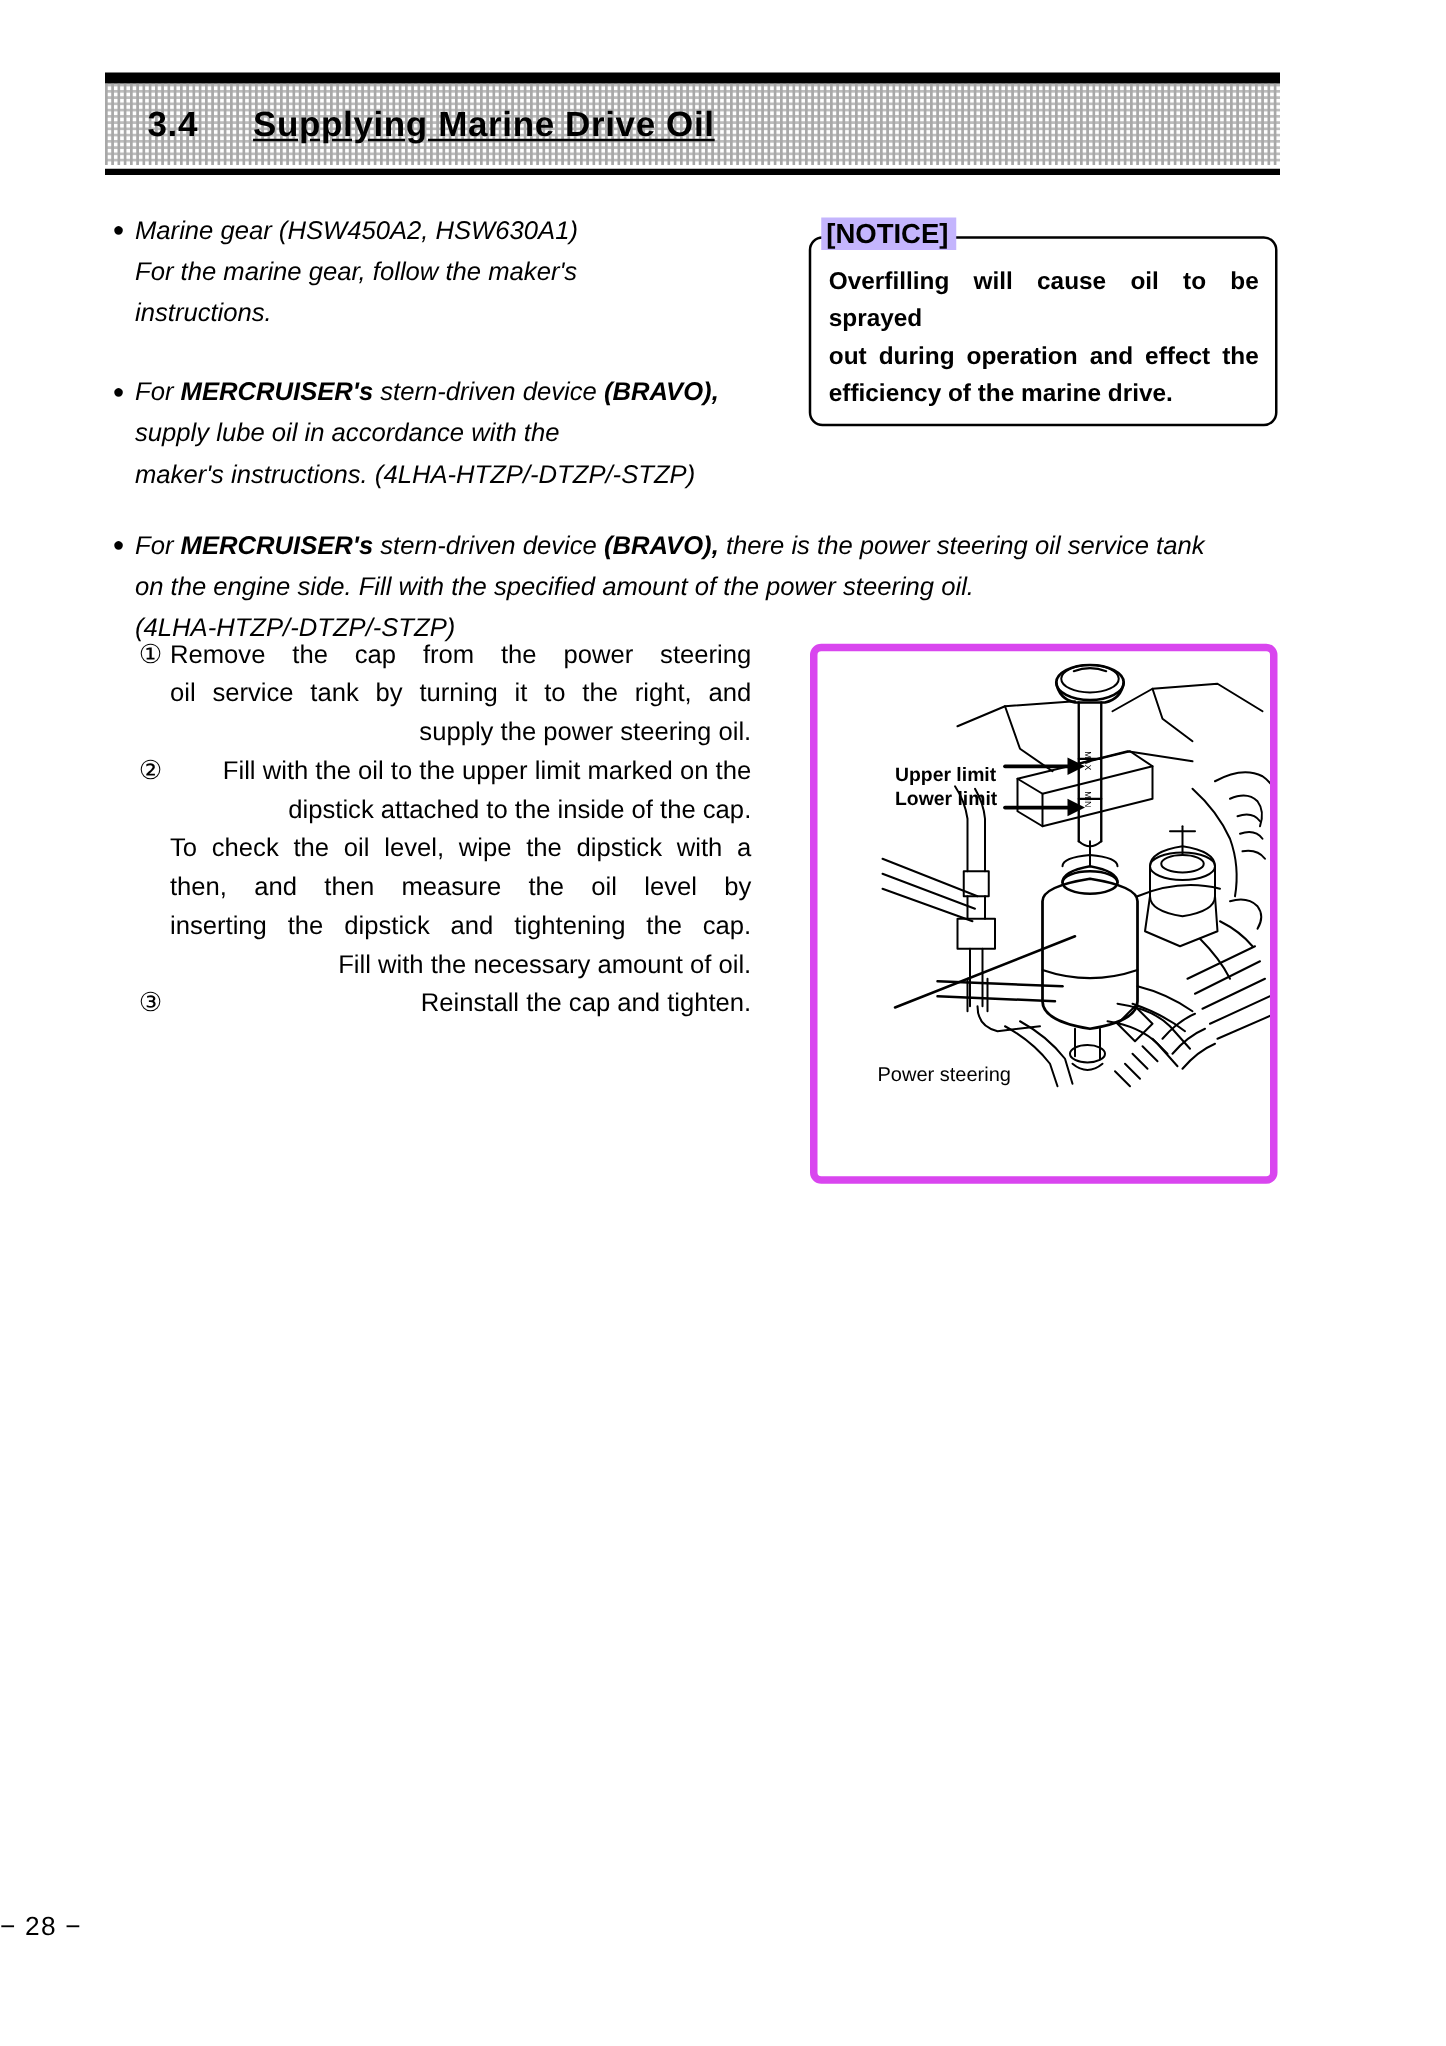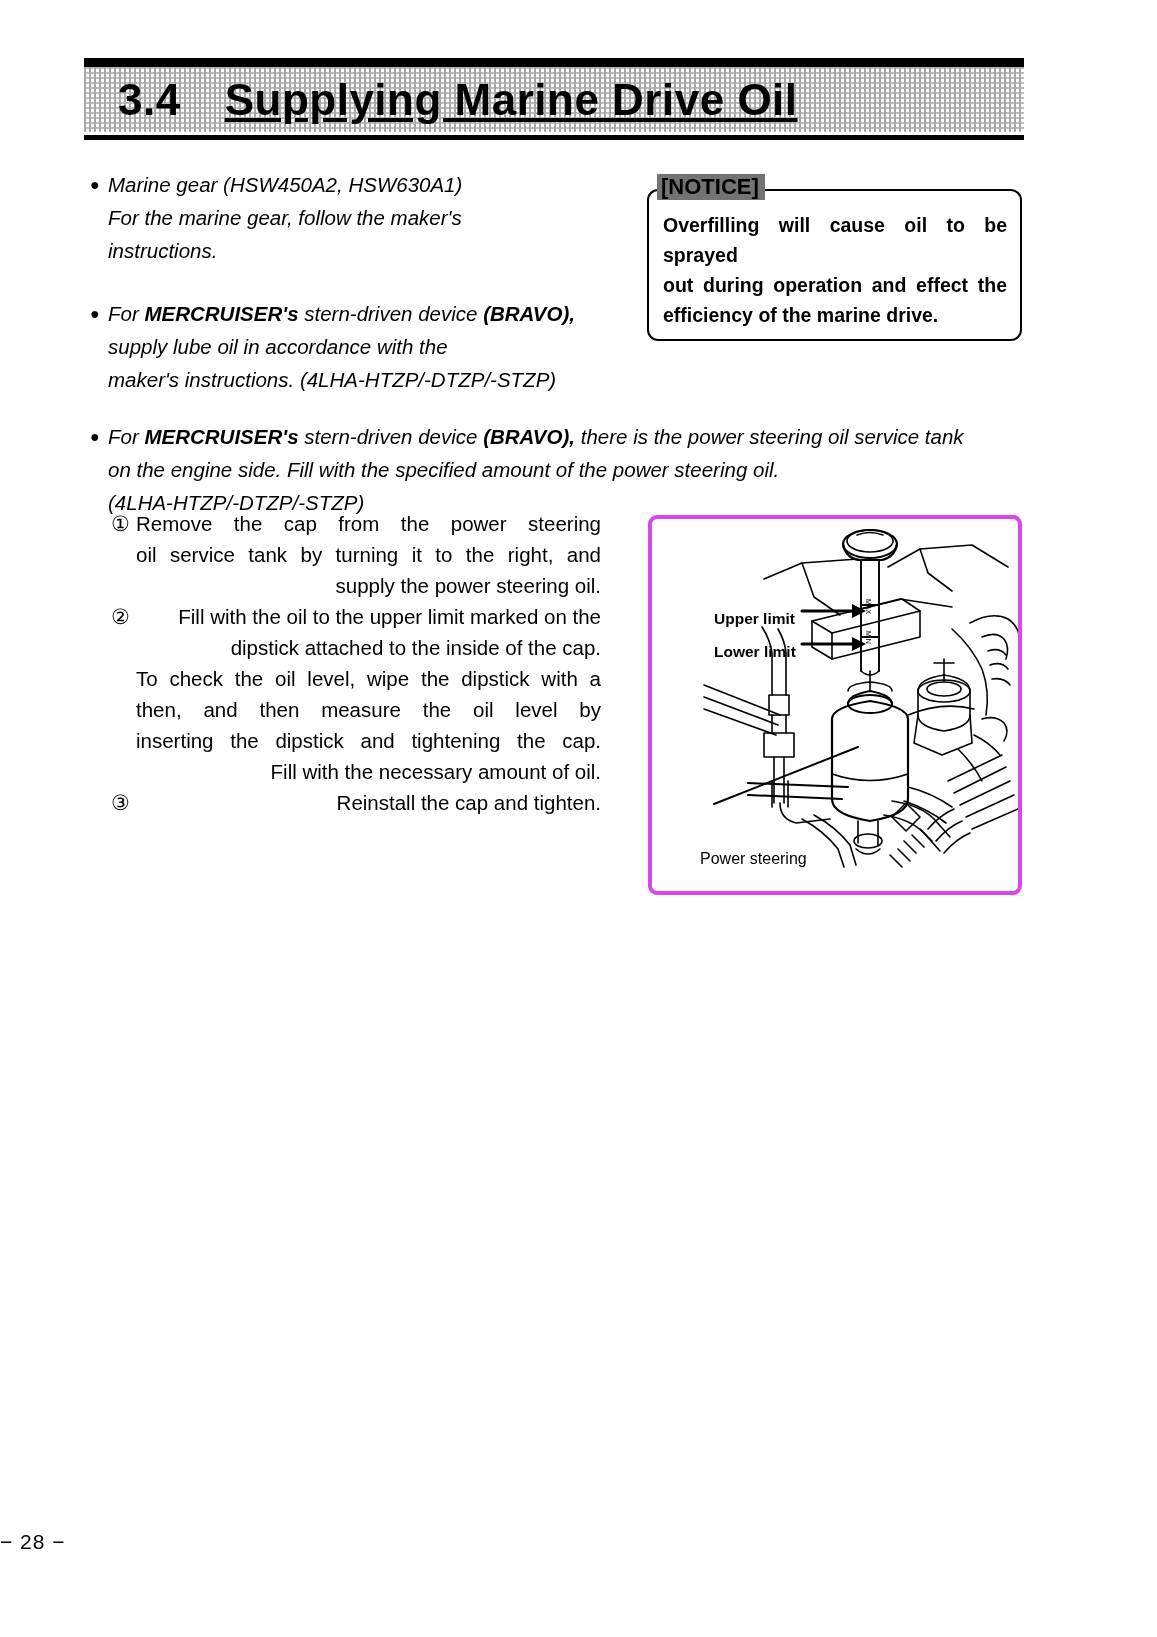--- a/index.html
+++ b/index.html
@@ -55,21 +55,21 @@
     background: #000000;
   }
   .section-header .title {
     position: absolute;
     left: 0;
     top: 9px;
     width: 100%;
     height: 65px;
     display: flex;
     align-items: center;
-    font-size: 44px;
+    font-size: 28px;
     font-weight: bold;
     letter-spacing: 0.5px;
     color: #000000;
     white-space: pre;
   }
   .section-header .title .num { margin-left: 34px; }
   .section-header .title .name { margin-left: 44px; text-decoration: underline; }
 
   
   .bullet-block {
@@ -109,21 +109,21 @@
     width: 375px;
     height: 152px;
     border: 2.5px solid #000000;
     border-radius: 11px;
     box-sizing: border-box;
   }
   .notice-label {
     position: absolute;
     left: 8px;
     top: -17px;
-    background: #737373;
+    background: #c4b5fd;
     padding: 0 6px 0 4px;
     font-size: 22px;
     font-weight: bold;
     line-height: 26px;
     white-space: pre;
     text-align: center;
   }
   .notice-body {
     position: absolute;
     left: 14px;
@@ -171,38 +171,38 @@
   .jline  { text-align: justify; text-align-last: justify; }
   .lline  { text-align: left; }
   .subpara { display: block; text-align: right; }
 
   
   .figure-box {
     position: absolute;
     left: 648px;
     top: 515px;
     width: 374px;
-    height: 380px;
-    border: 4px solid #d946ef;
+    height: 432px;
+    border: 6px solid #d946ef;
     border-radius: 9px;
     box-sizing: border-box;
     overflow: hidden;
     background: #ffffff;
   }
   .figure-box svg { display: block; }
   .fig-label {
     position: absolute;
     font-size: 15.5px;
     font-weight: bold;
     line-height: 19px;
     white-space: pre;
   }
   .fig-label.plainlbl { font-weight: normal; font-size: 16px; line-height: 20px; }
   #lbl-upper { left: 62px; top: 90px; }
-  #lbl-lower { left: 62px; top: 123px; }
+  #lbl-lower { left: 62px; top: 109px; }
   #lbl-tank  { left: 48px; top: 290px; }
 
   
   .page-number {
     position: absolute;
     left: 0;
     top: 1530px;
     width: 925px;
     font-size: 21px;
     letter-spacing: 1px;

